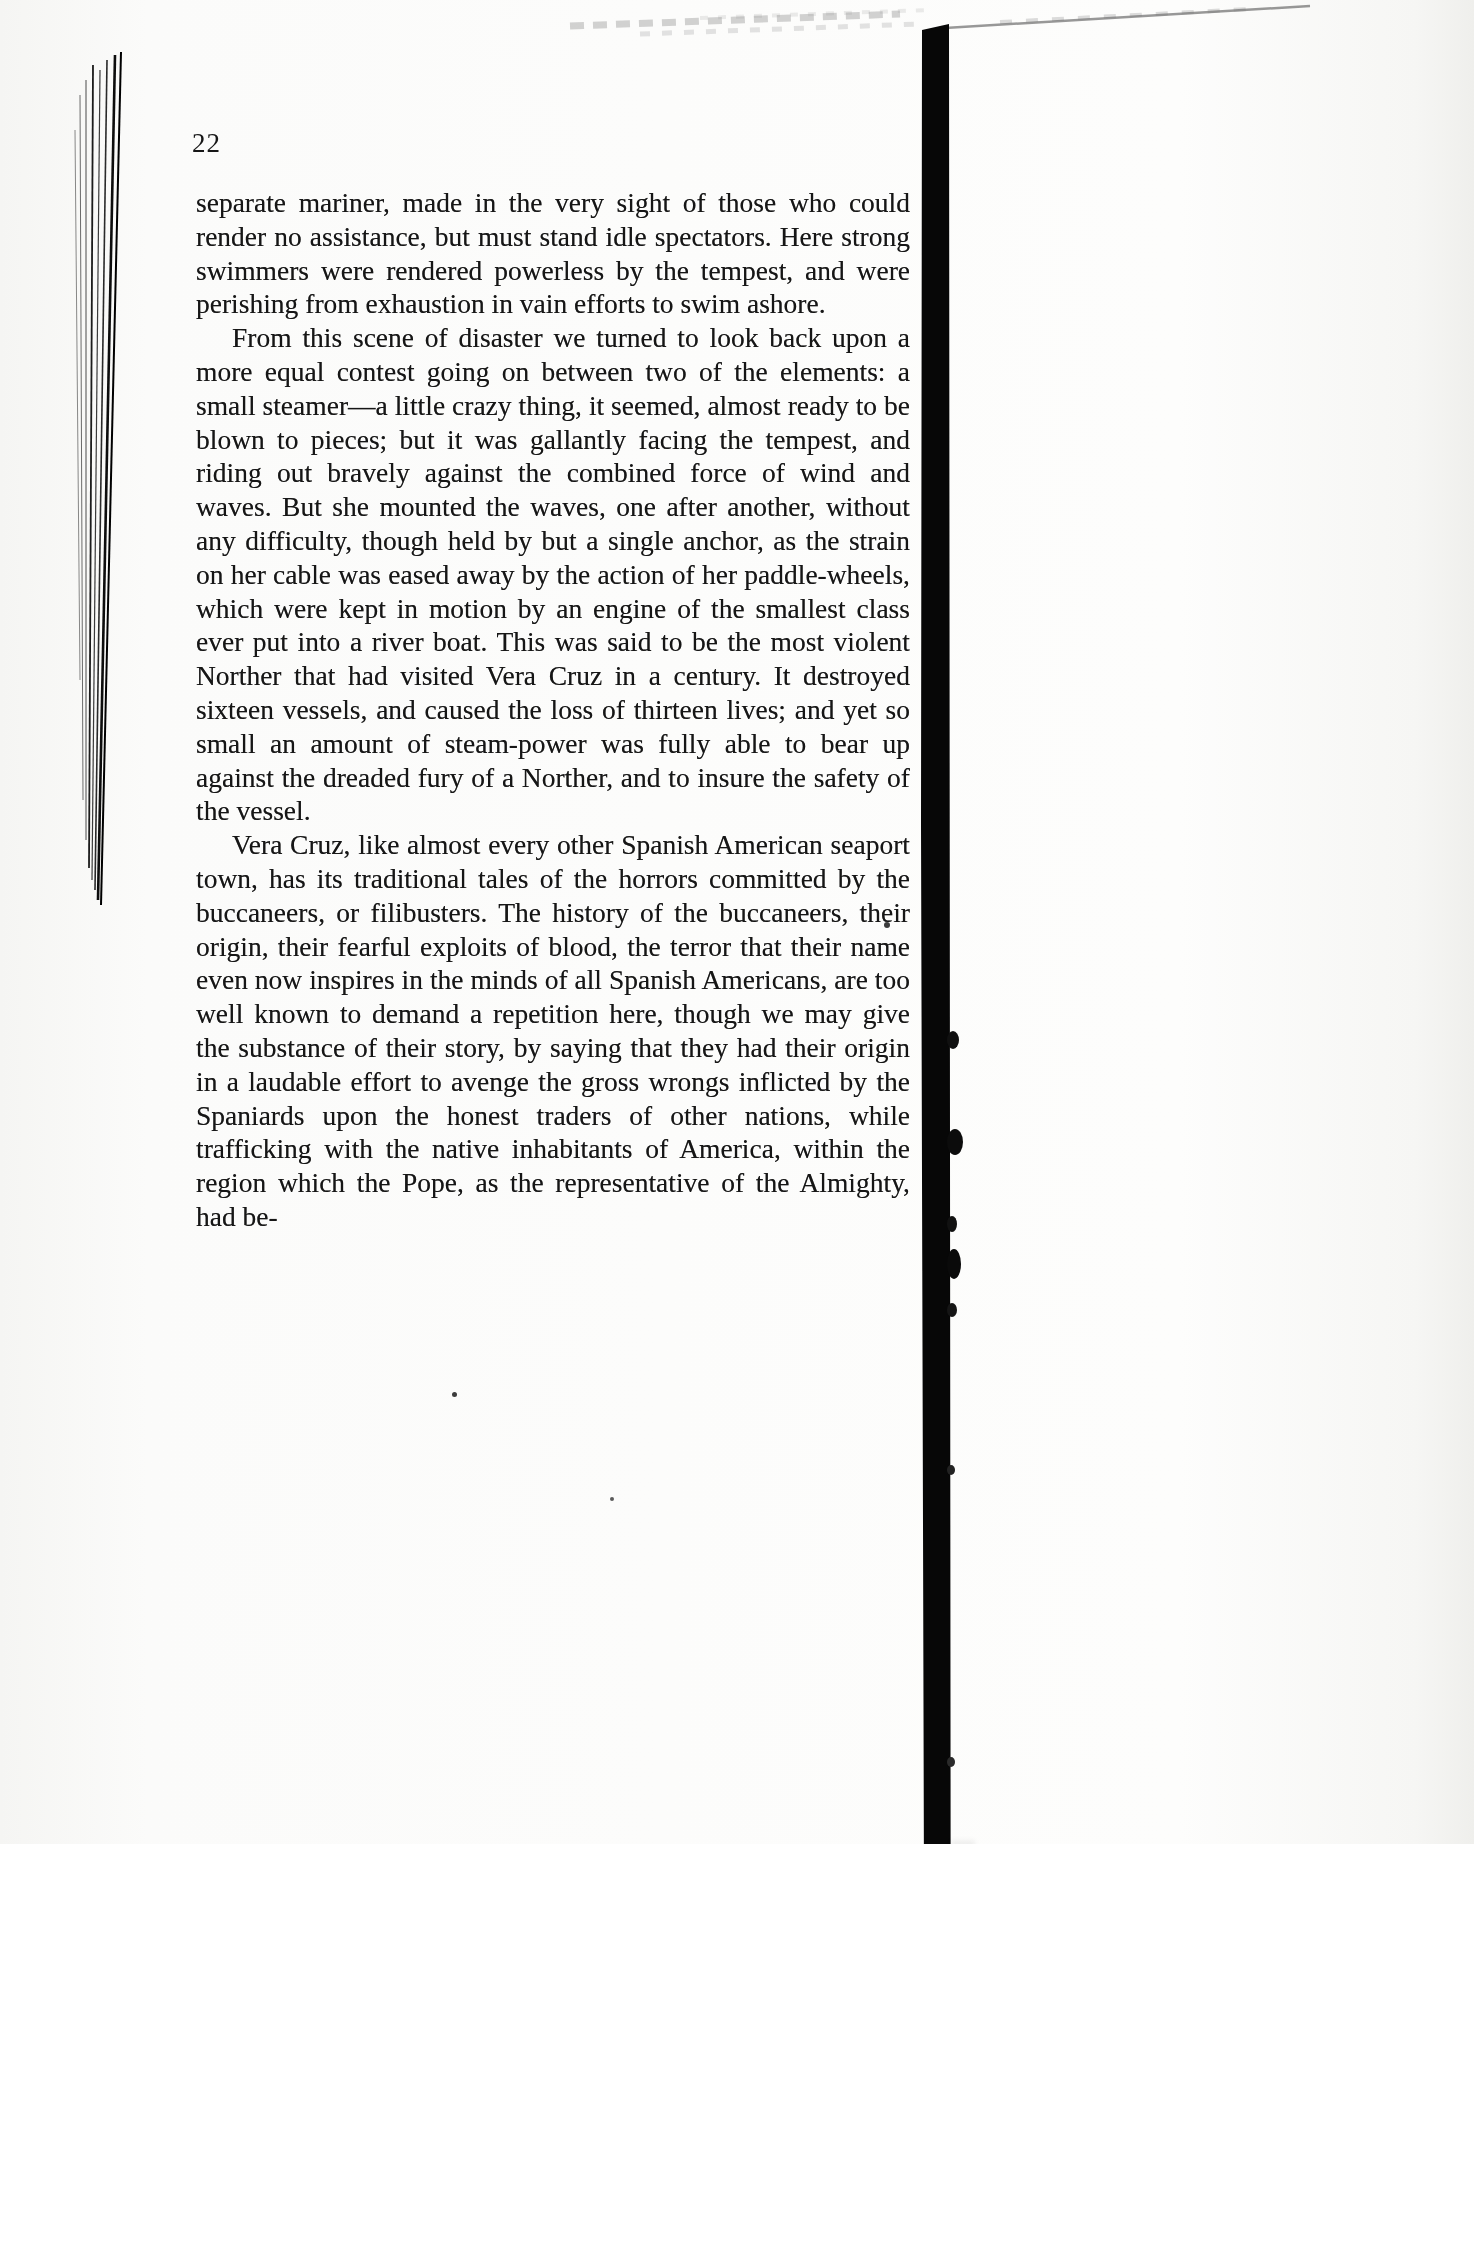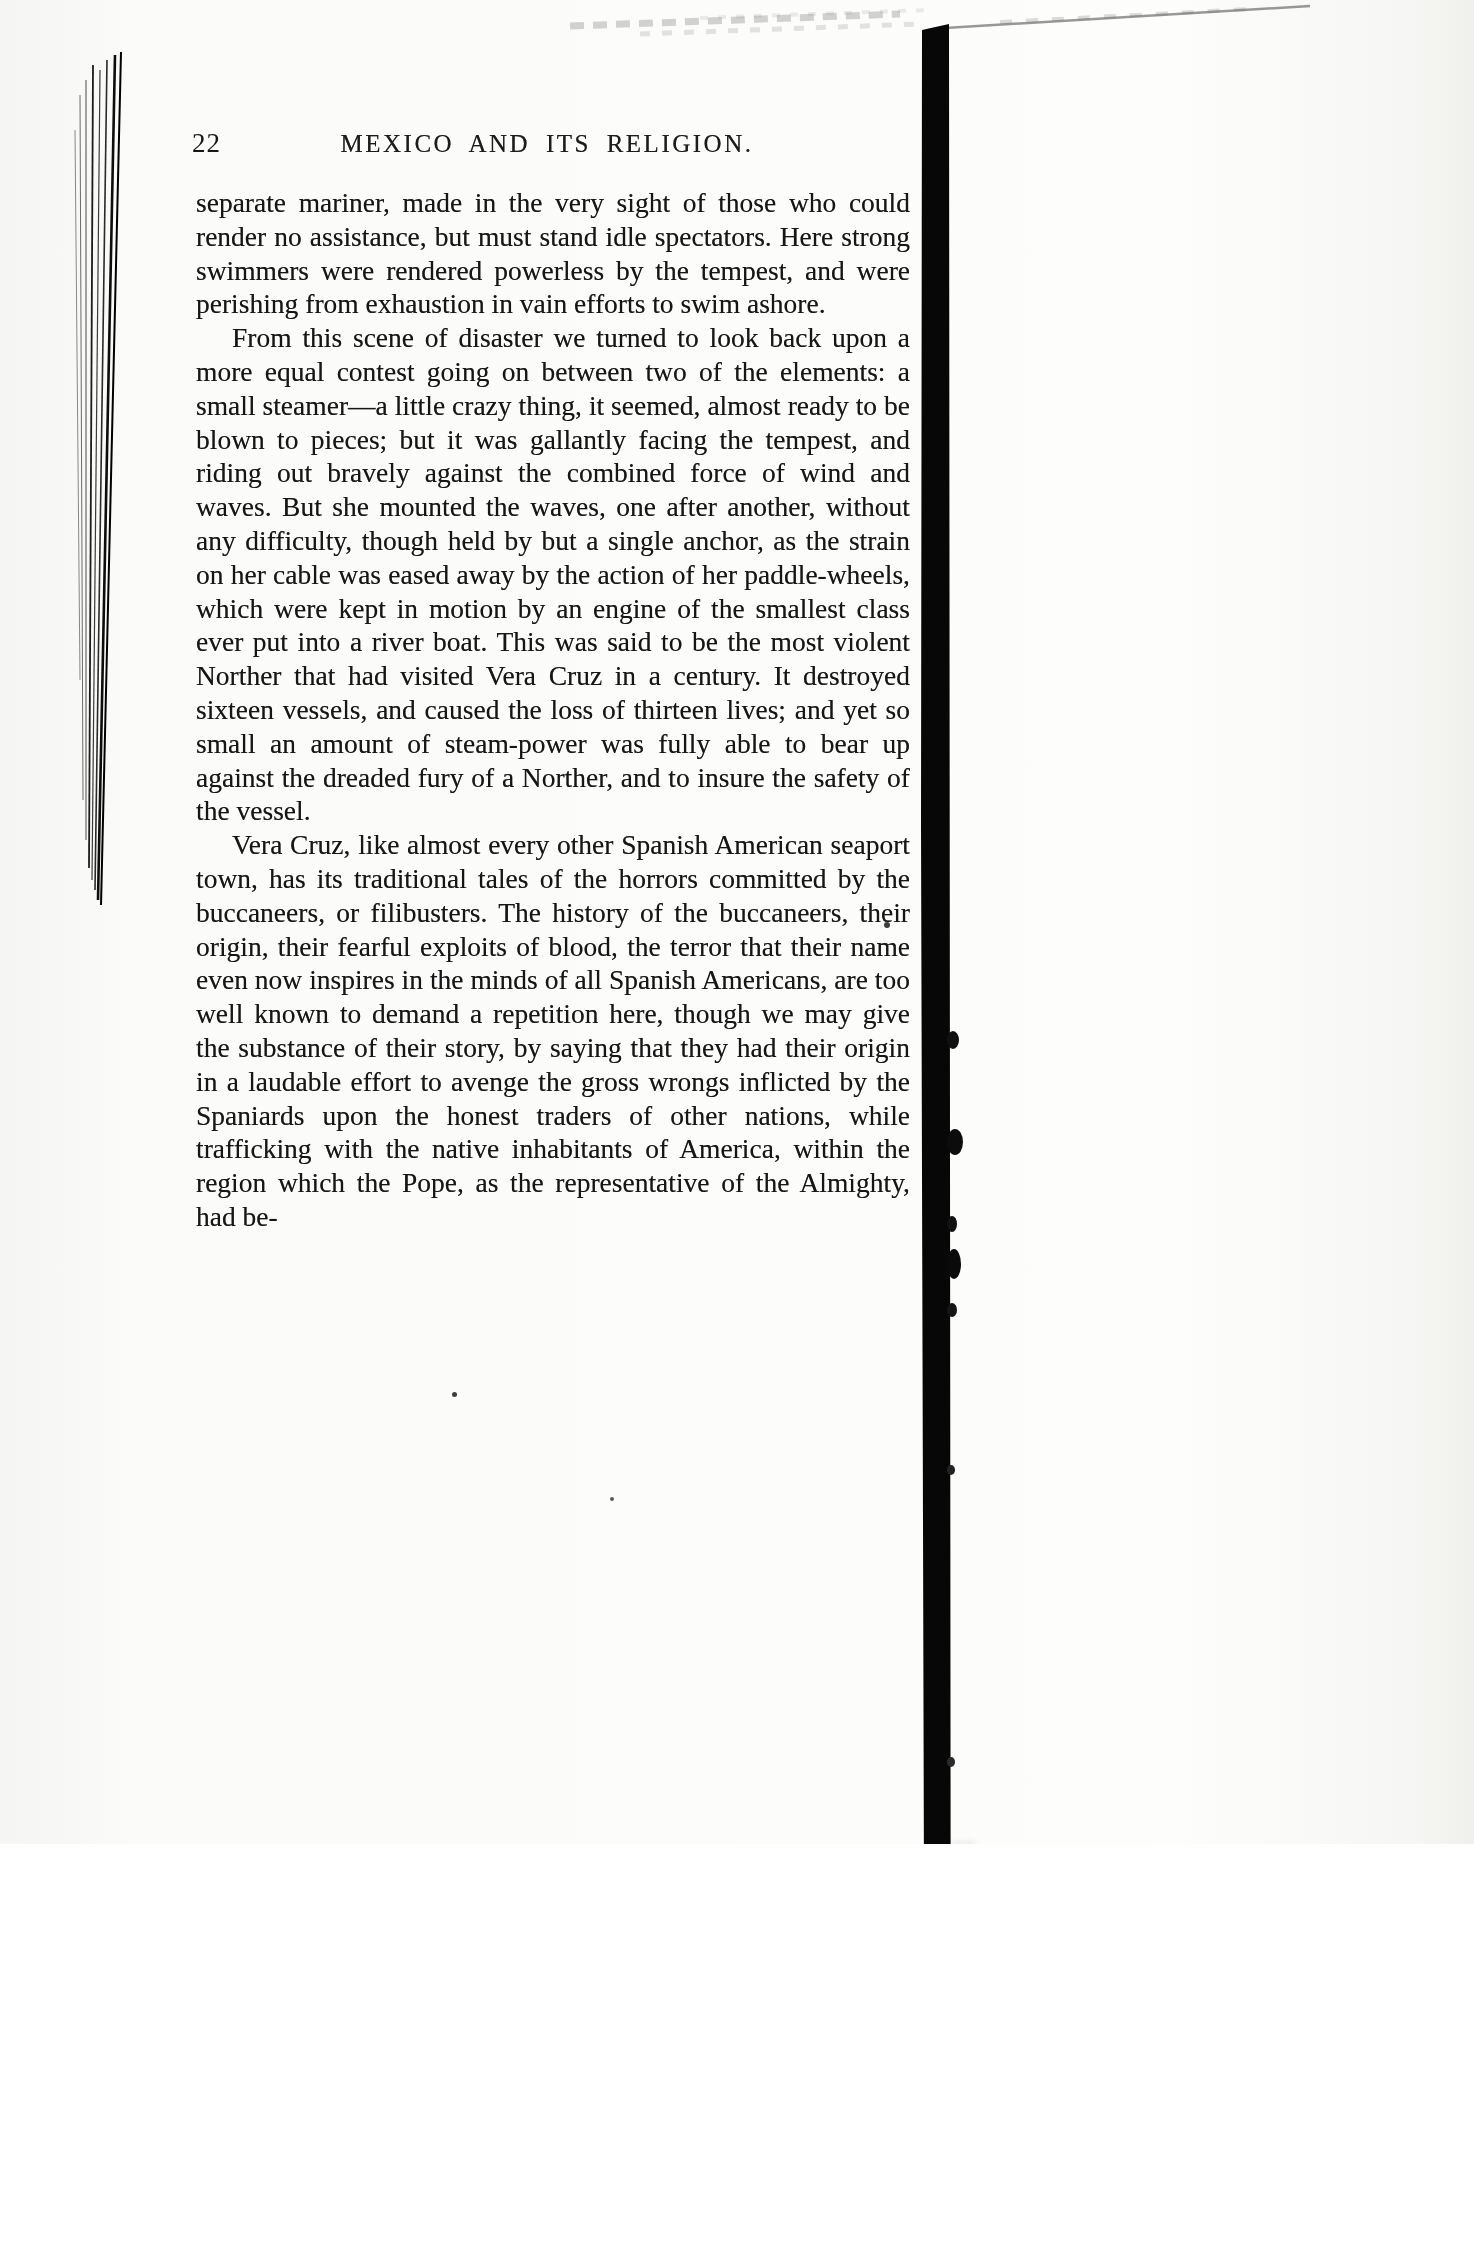--- a/index.html
+++ b/index.html
@@ -121,21 +121,20 @@
     <ellipse cx="47" cy="1200" rx="5" ry="8" fill="#111111"></ellipse>
     <ellipse cx="49" cy="1240" rx="7" ry="15" fill="#0a0a0a"></ellipse>
     <ellipse cx="47" cy="1286" rx="5" ry="7" fill="#151515"></ellipse>
     <ellipse cx="46" cy="1446" rx="4" ry="5" fill="#222222"></ellipse>
     <ellipse cx="46" cy="1738" rx="4" ry="5" fill="#2a2a2a"></ellipse>
   </svg>
 
   <div class="right-shadow"></div>
 
   <span class="page-num">22</span>
-  <span class="running-head">MEXICO AND ITS RELIGION.</span>
 
   <div class="body-text">
     <p class="para">separate mariner, made in the very sight of those who could render no assistance, but must stand idle spectators. Here strong swimmers were rendered powerless by the tempest, and were perishing from exhaustion in vain efforts to swim ashore.</p>
     <p class="para indent">From this scene of disaster we turned to look back upon a more equal contest going on between two of the elements: a small steamer—a little crazy thing, it seemed, almost ready to be blown to pieces; but it was gallantly facing the tempest, and riding out bravely against the combined force of wind and waves. But she mounted the waves, one after another, without any difficulty, though held by but a single anchor, as the strain on her cable was eased away by the action of her paddle-wheels, which were kept in motion by an engine of the smallest class ever put into a river boat. This was said to be the most violent Norther that had visited Vera Cruz in a century. It destroyed sixteen vessels, and caused the loss of thirteen lives; and yet so small an amount of steam-power was fully able to bear up against the dreaded fury of a Norther, and to insure the safety of the vessel.</p>
     <p class="para indent">Vera Cruz, like almost every other Spanish American seaport town, has its traditional tales of the horrors committed by the buccaneers, or filibusters. The history of the buccaneers, their origin, their fearful exploits of blood, the terror that their name even now inspires in the minds of all Spanish Americans, are too well known to demand a repetition here, though we may give the substance of their story, by saying that they had their origin in a laudable effort to avenge the gross wrongs inflicted by the Spaniards upon the honest traders of other nations, while trafficking with the native inhabitants of America, within the region which the Pope, as the representative of the Almighty, had be-</p>
   </div>
 
   <div class="speck s1"></div>
   <div class="speck s2"></div>
   <div class="speck s3"></div>

